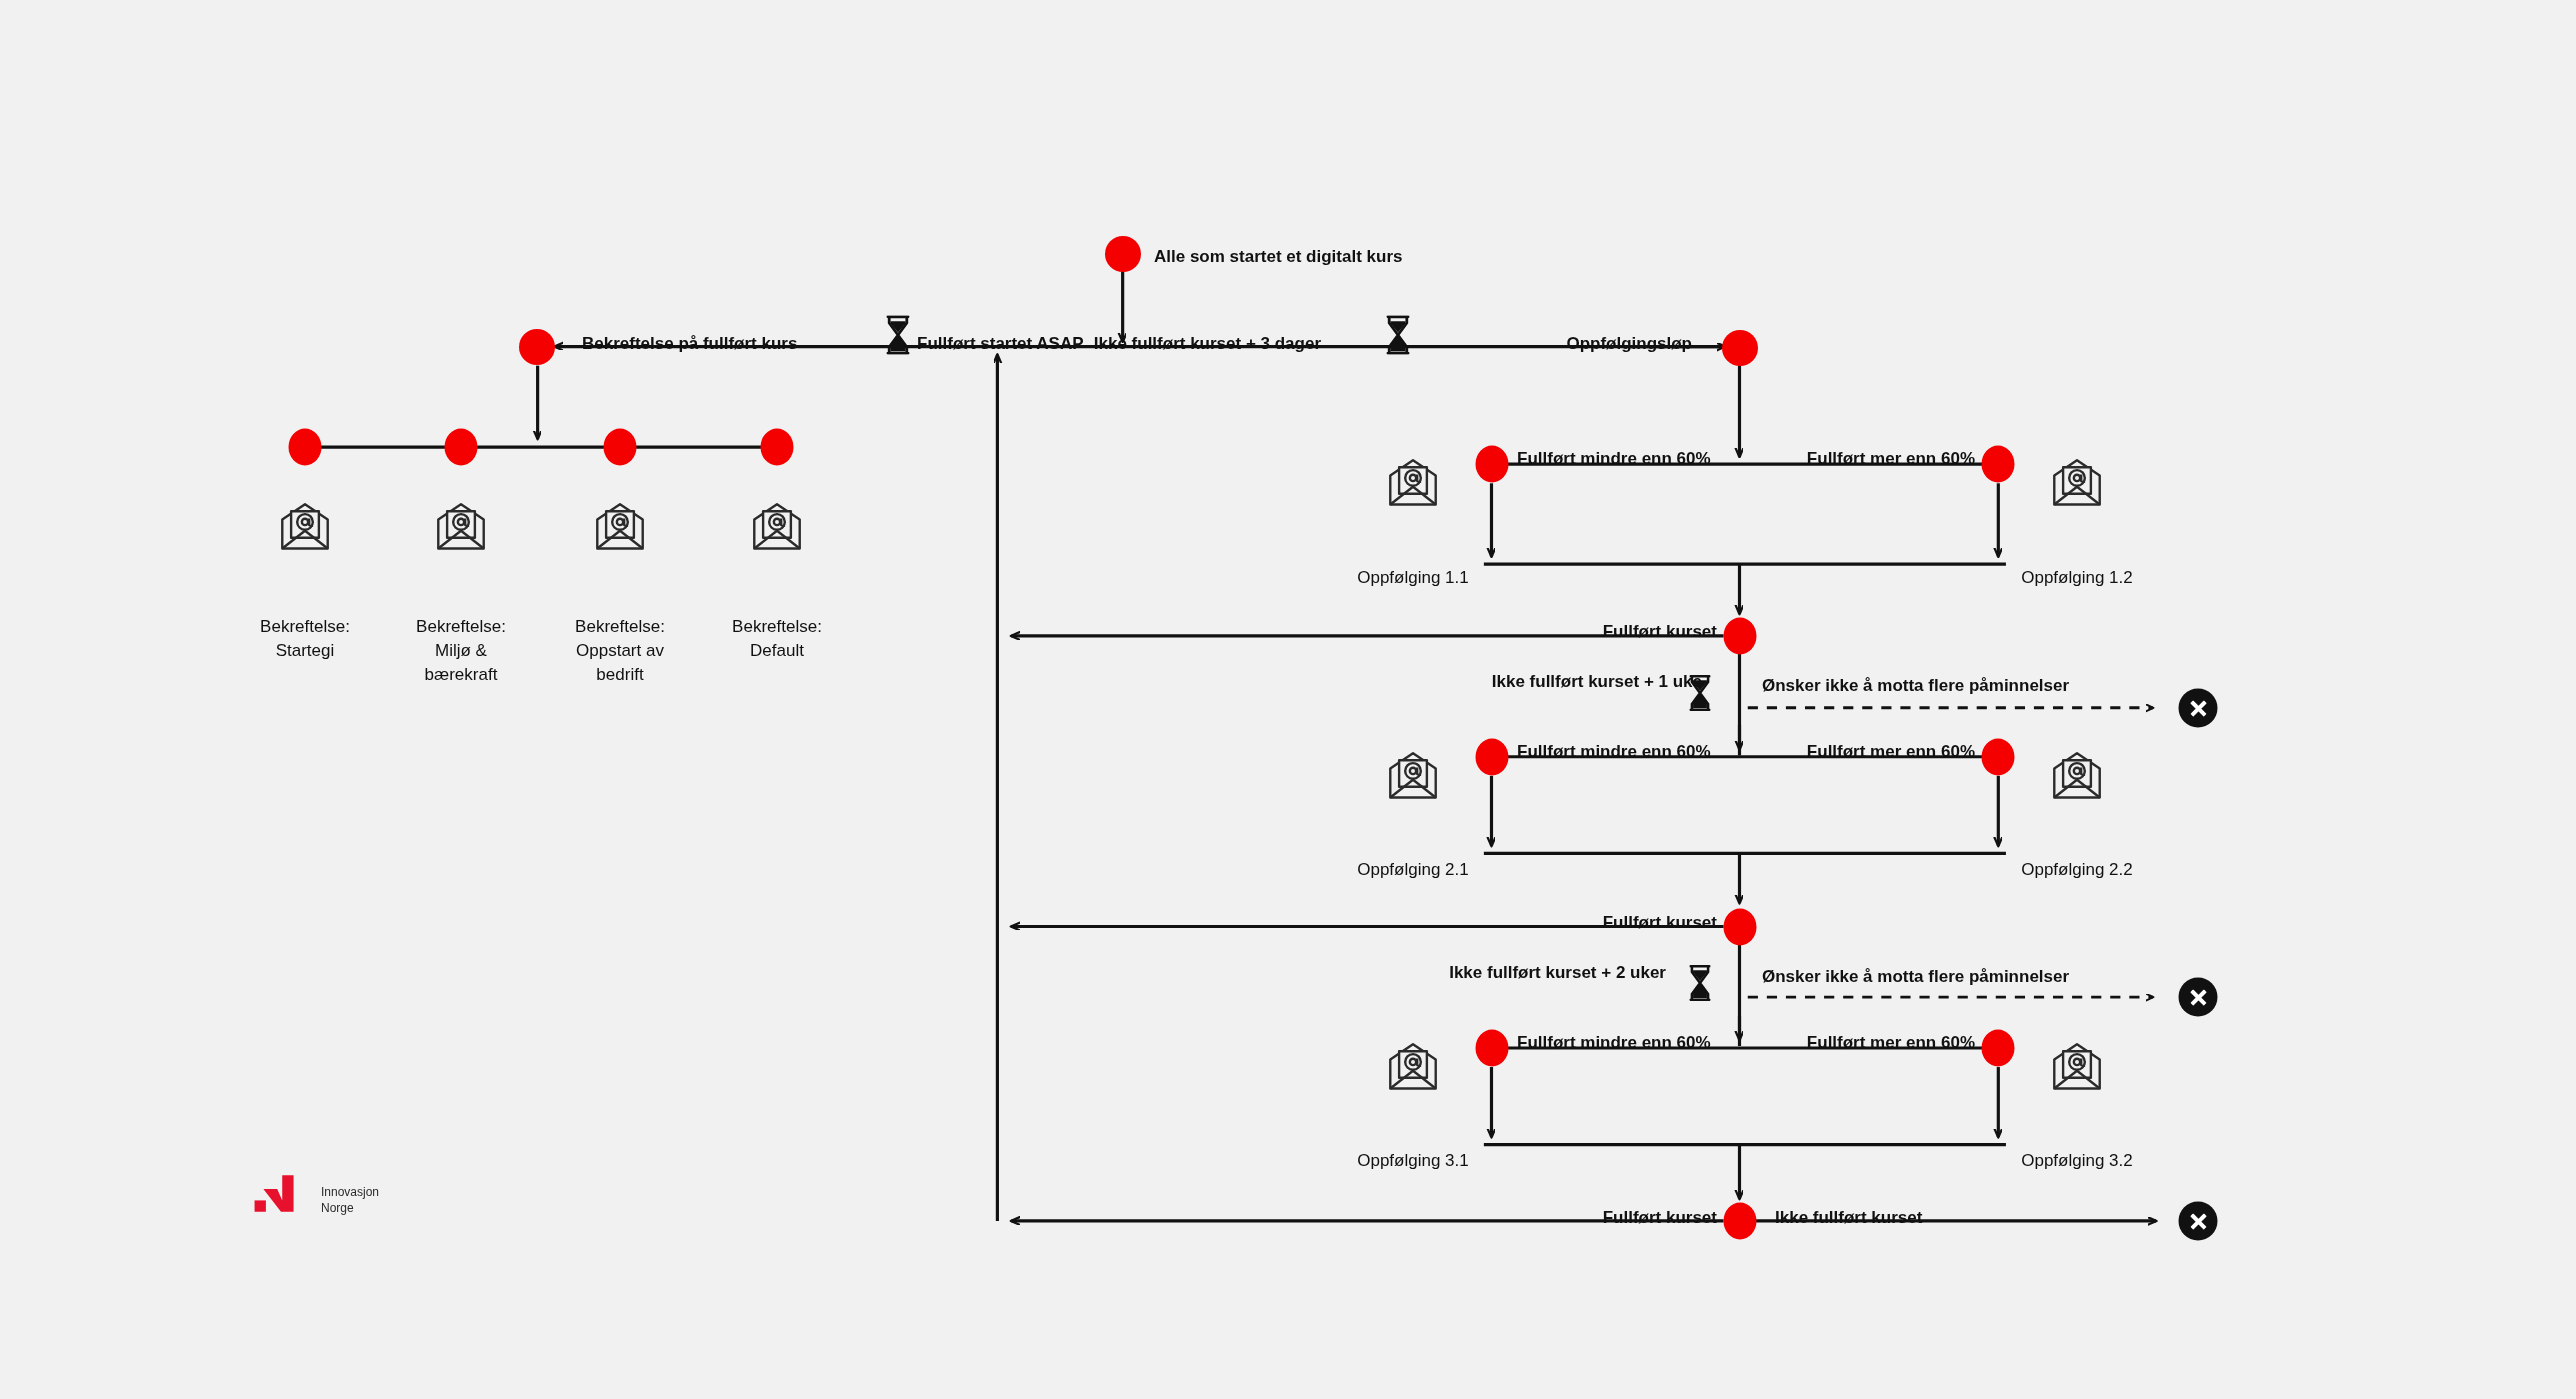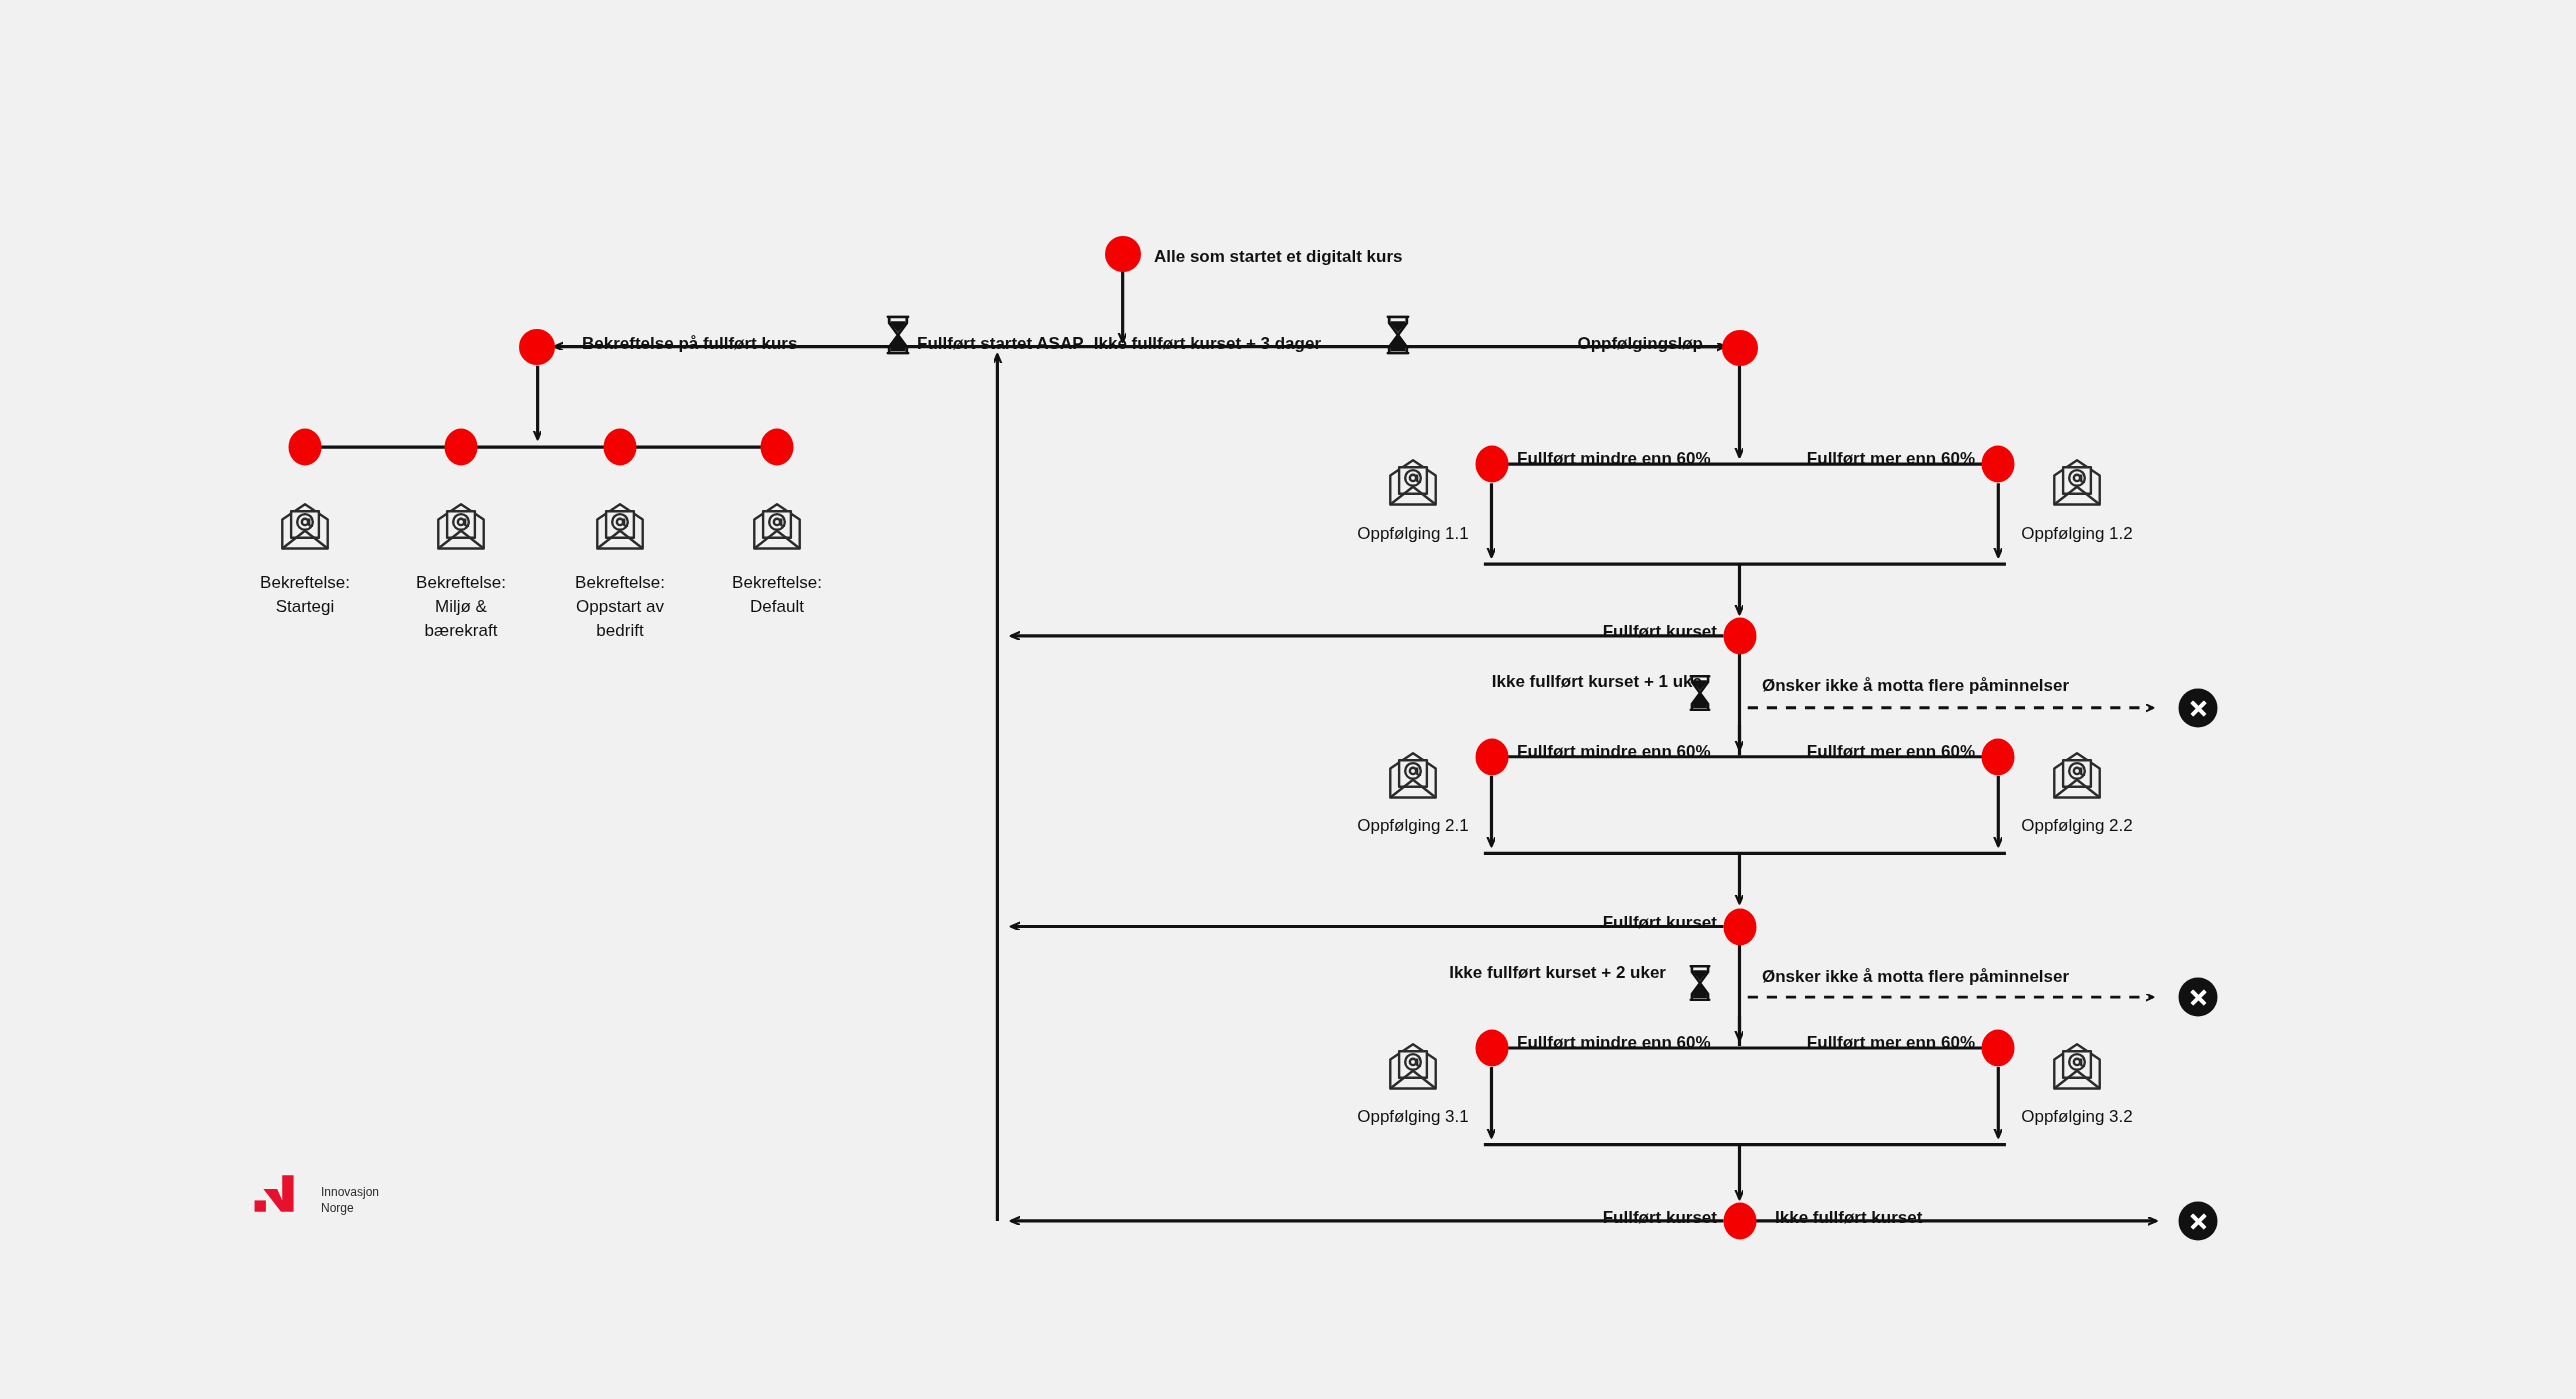--- a/index.html
+++ b/index.html
@@ -43,21 +43,21 @@
   .lbl.r{transform:translateX(-100%);}
 
   .cap{
     position:absolute;
     font-size:17px;
     font-weight:400;
     color:#111;
     line-height:1.4;
     white-space:pre-line;
   }
-  .cap.c{transform:translateX(-50%);text-align:center;}
+  .cap.c{transform:translateX(-50%);text-align:center;margin-top:44px;}
 
   .icon{
     position:absolute;
     transform:translate(-50%,-50%);
     line-height:0;
   }
 
   .endx{
     position:absolute;
     width:39px;height:39px;
@@ -166,21 +166,21 @@
 
   <div class="lbl r" style="left:1321px;top:333px;">Ikke fullført kurset + 3 dager</div>
   <div class="icon" style="left:1398px;top:335px;">
     <svg width="28" height="39" viewBox="0 0 22 31">
       <path d="M3 1 h16 M3 30 h16 M4 1 v5 l7 9.5 l-7 9.5 v5 M18 1 v5 l-7 9.5 l7 9.5 v5" fill="none" stroke="#111" stroke-width="2.2" stroke-linecap="round" stroke-linejoin="round"></path>
       <path d="M5 22.5 l6 -7 l6 7 v6 h-12 z" fill="#111"></path>
       <path d="M5 4.5 h12 v1.6 l-6 7.5 l-6 -7.5 z" fill="#111"></path>
     </svg>
   </div>
 
-  <div class="lbl r" style="left:1692px;top:333px;margin-left:11px;">Oppfølgingsløp</div>
+  <div class="lbl r" style="left:1692px;top:333px;">Oppfølgingsløp</div>
   <div class="node round" style="left:1740px;top:348px;"></div>
 
   <div class="node" style="left:305px;top:447px;"></div>
   <div class="node" style="left:461px;top:447px;"></div>
   <div class="node" style="left:620px;top:447px;"></div>
   <div class="node" style="left:777px;top:447px;"></div>
 
   <div class="icon" style="left:305px;top:527px;">
     <svg width="53" height="53" viewBox="0 0 42 42">
       <g fill="none" stroke="#2b2b2b" stroke-width="1.9" stroke-linejoin="round">

